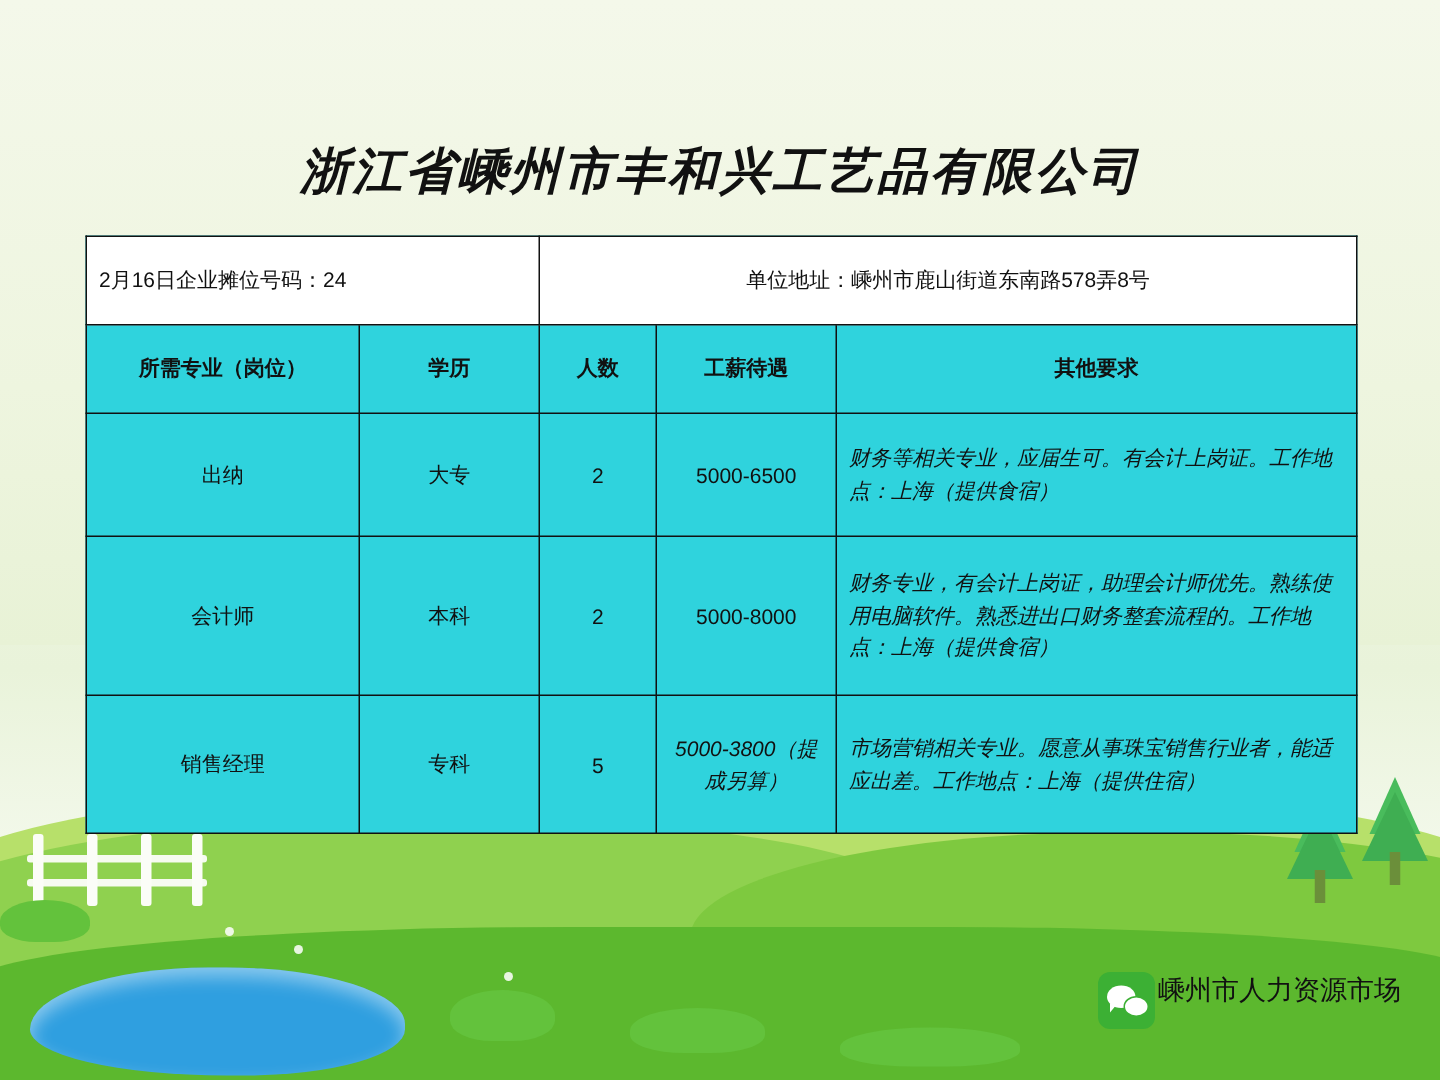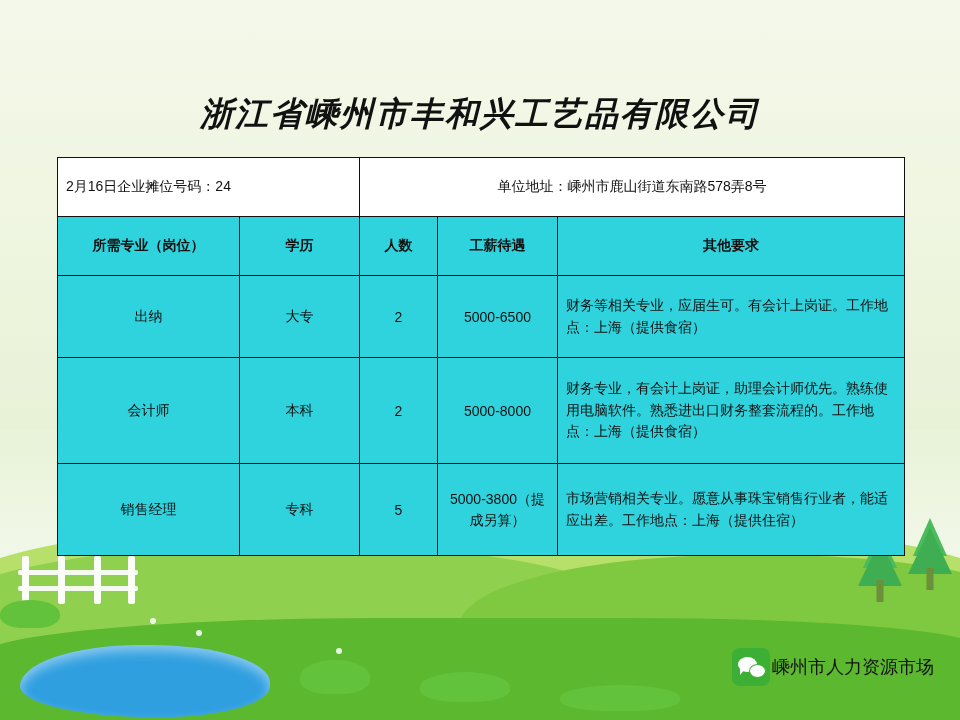--- a/index.html
+++ b/index.html
@@ -205,28 +205,28 @@
     font-size: 15px;
   }
   .data-row td {
     background: #2fd3dd;
     text-align: center;
   }
   .data-row td.other {
     text-align: left;
     line-height: 1.55;
   }
-  .cell-multiline { line-height: 1.5; }
+  .cell-multiline { line-height: 1.5; font-style: italic; }
   
   .footer-brand {
     position: absolute;
     right: 26px;
     top: 648px;
     display: flex;
-    align-items: center;
+    align-items: flex-start;
     gap: 2px;
   }
   .wechat-badge {
     width: 38px;
     height: 38px;
     border-radius: 8px;
     background: #3cb034;
     position: relative;
     flex: none;
   }

